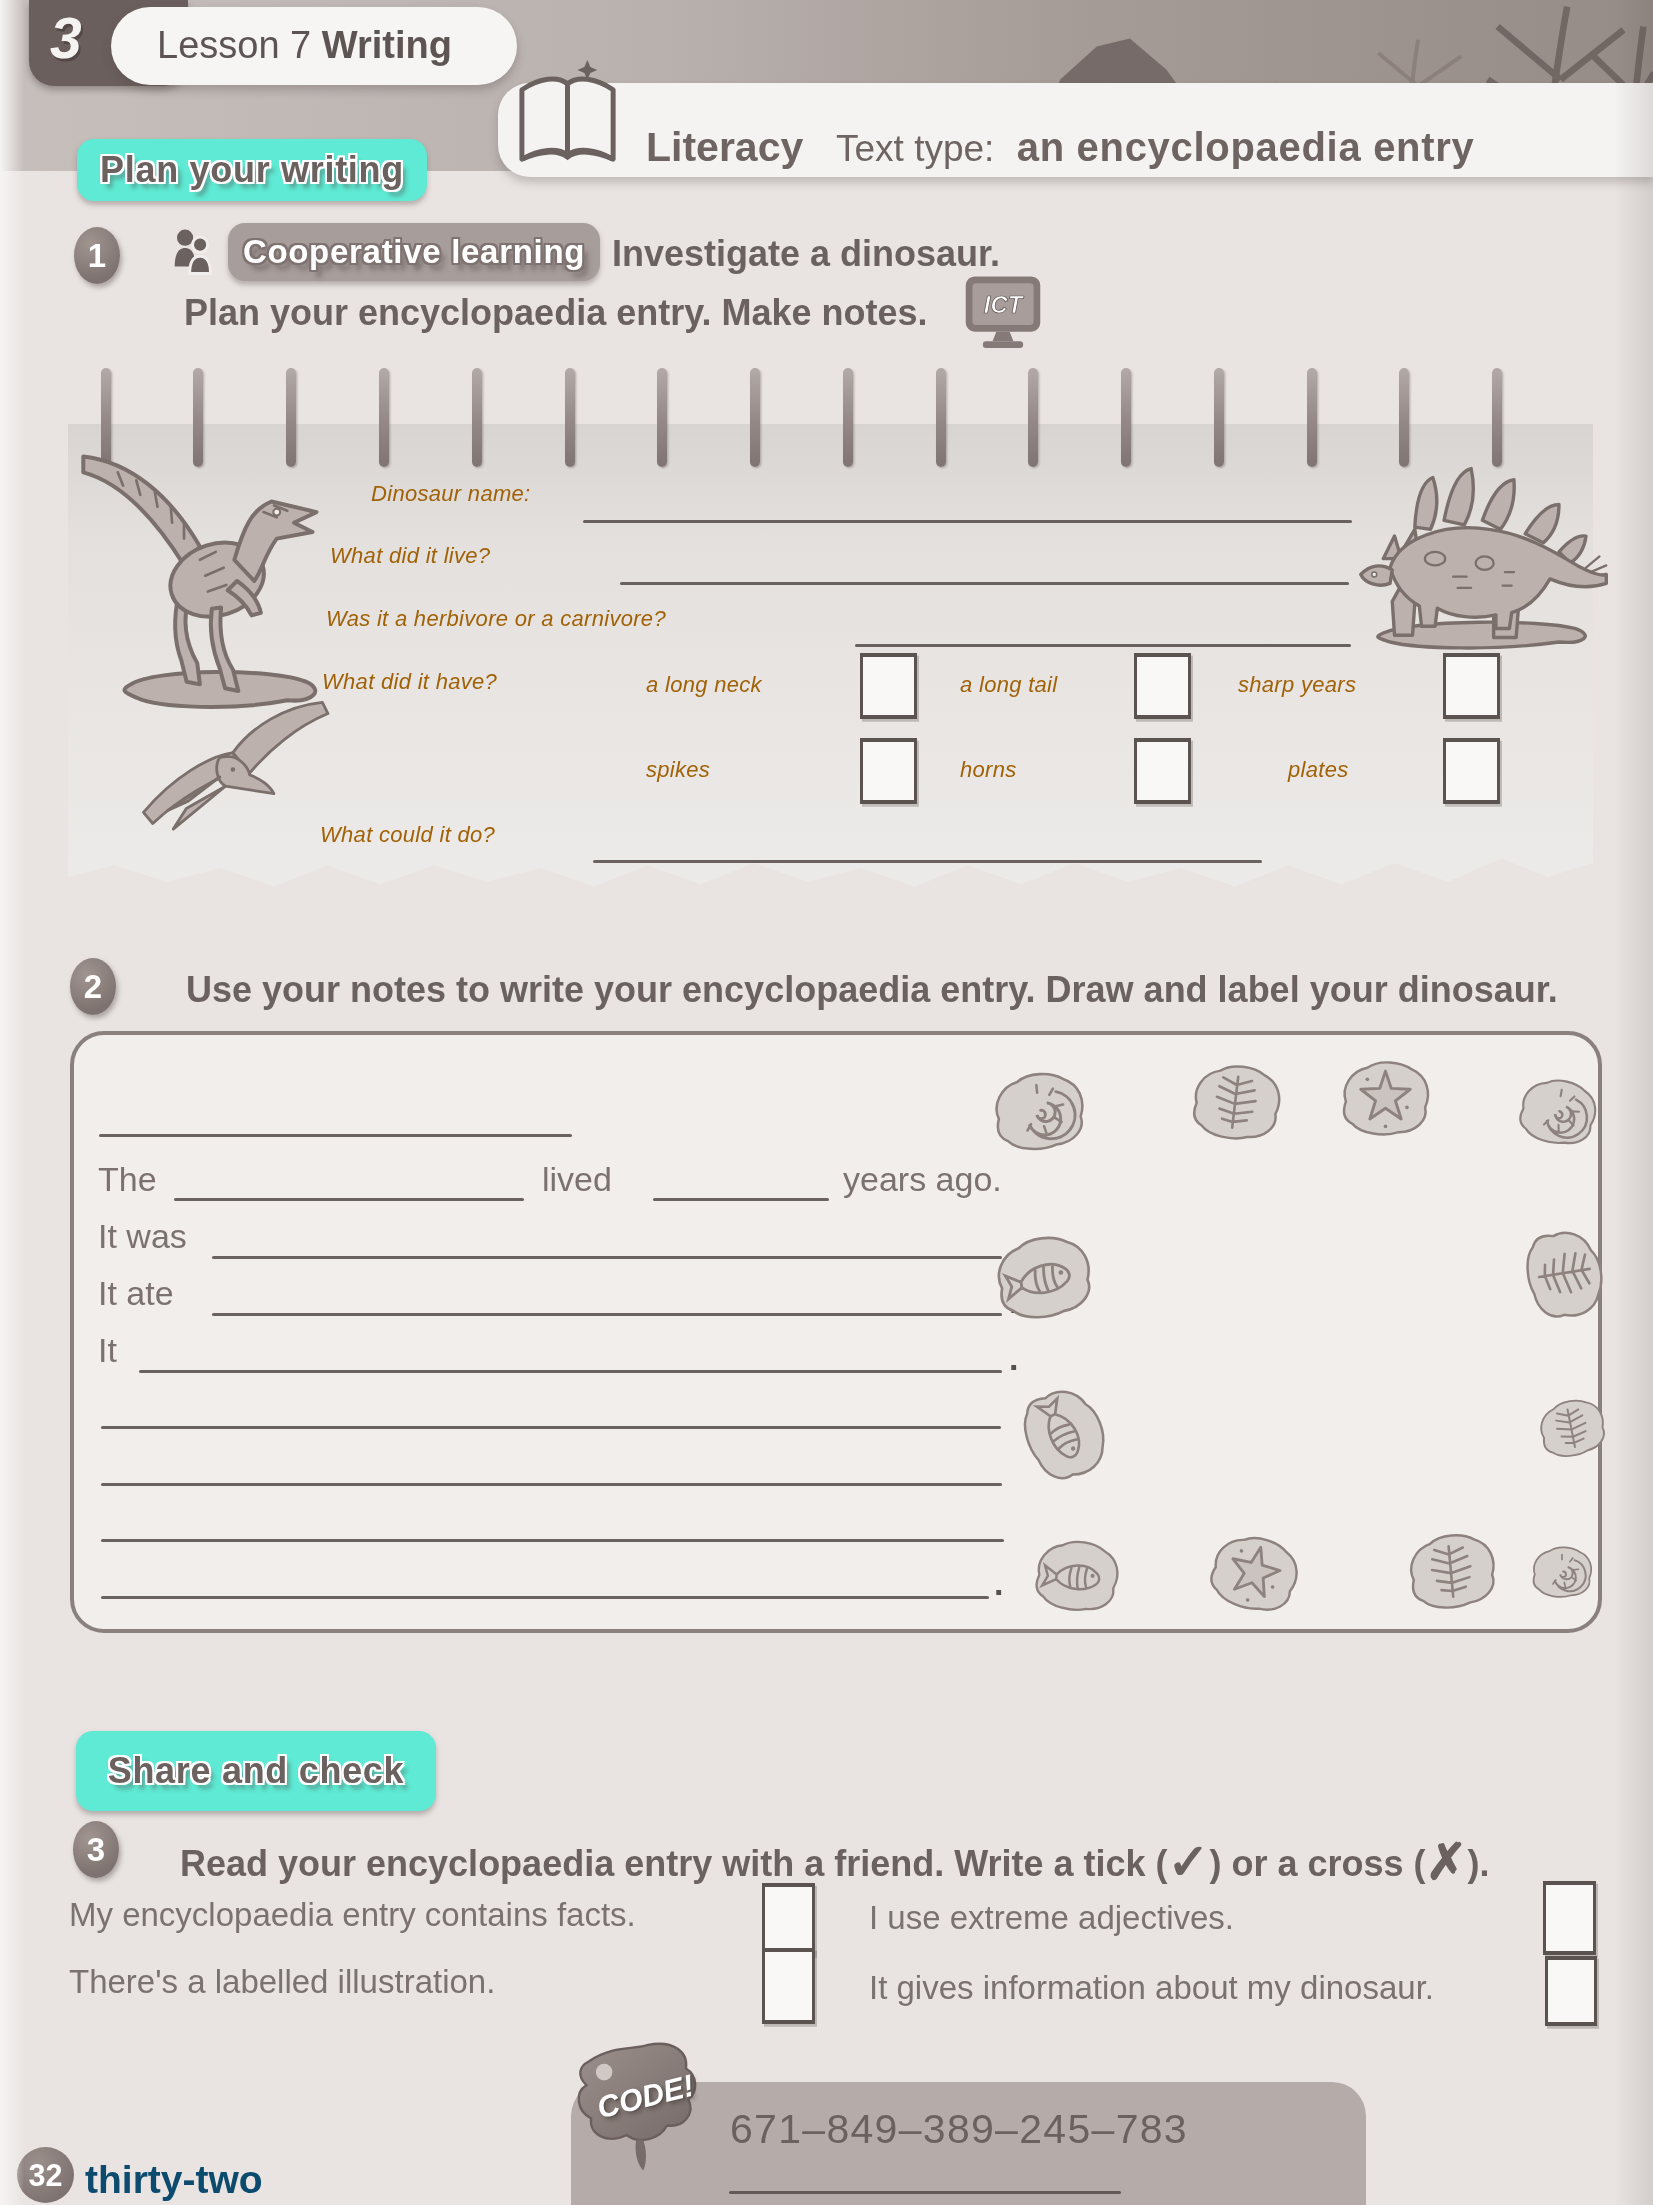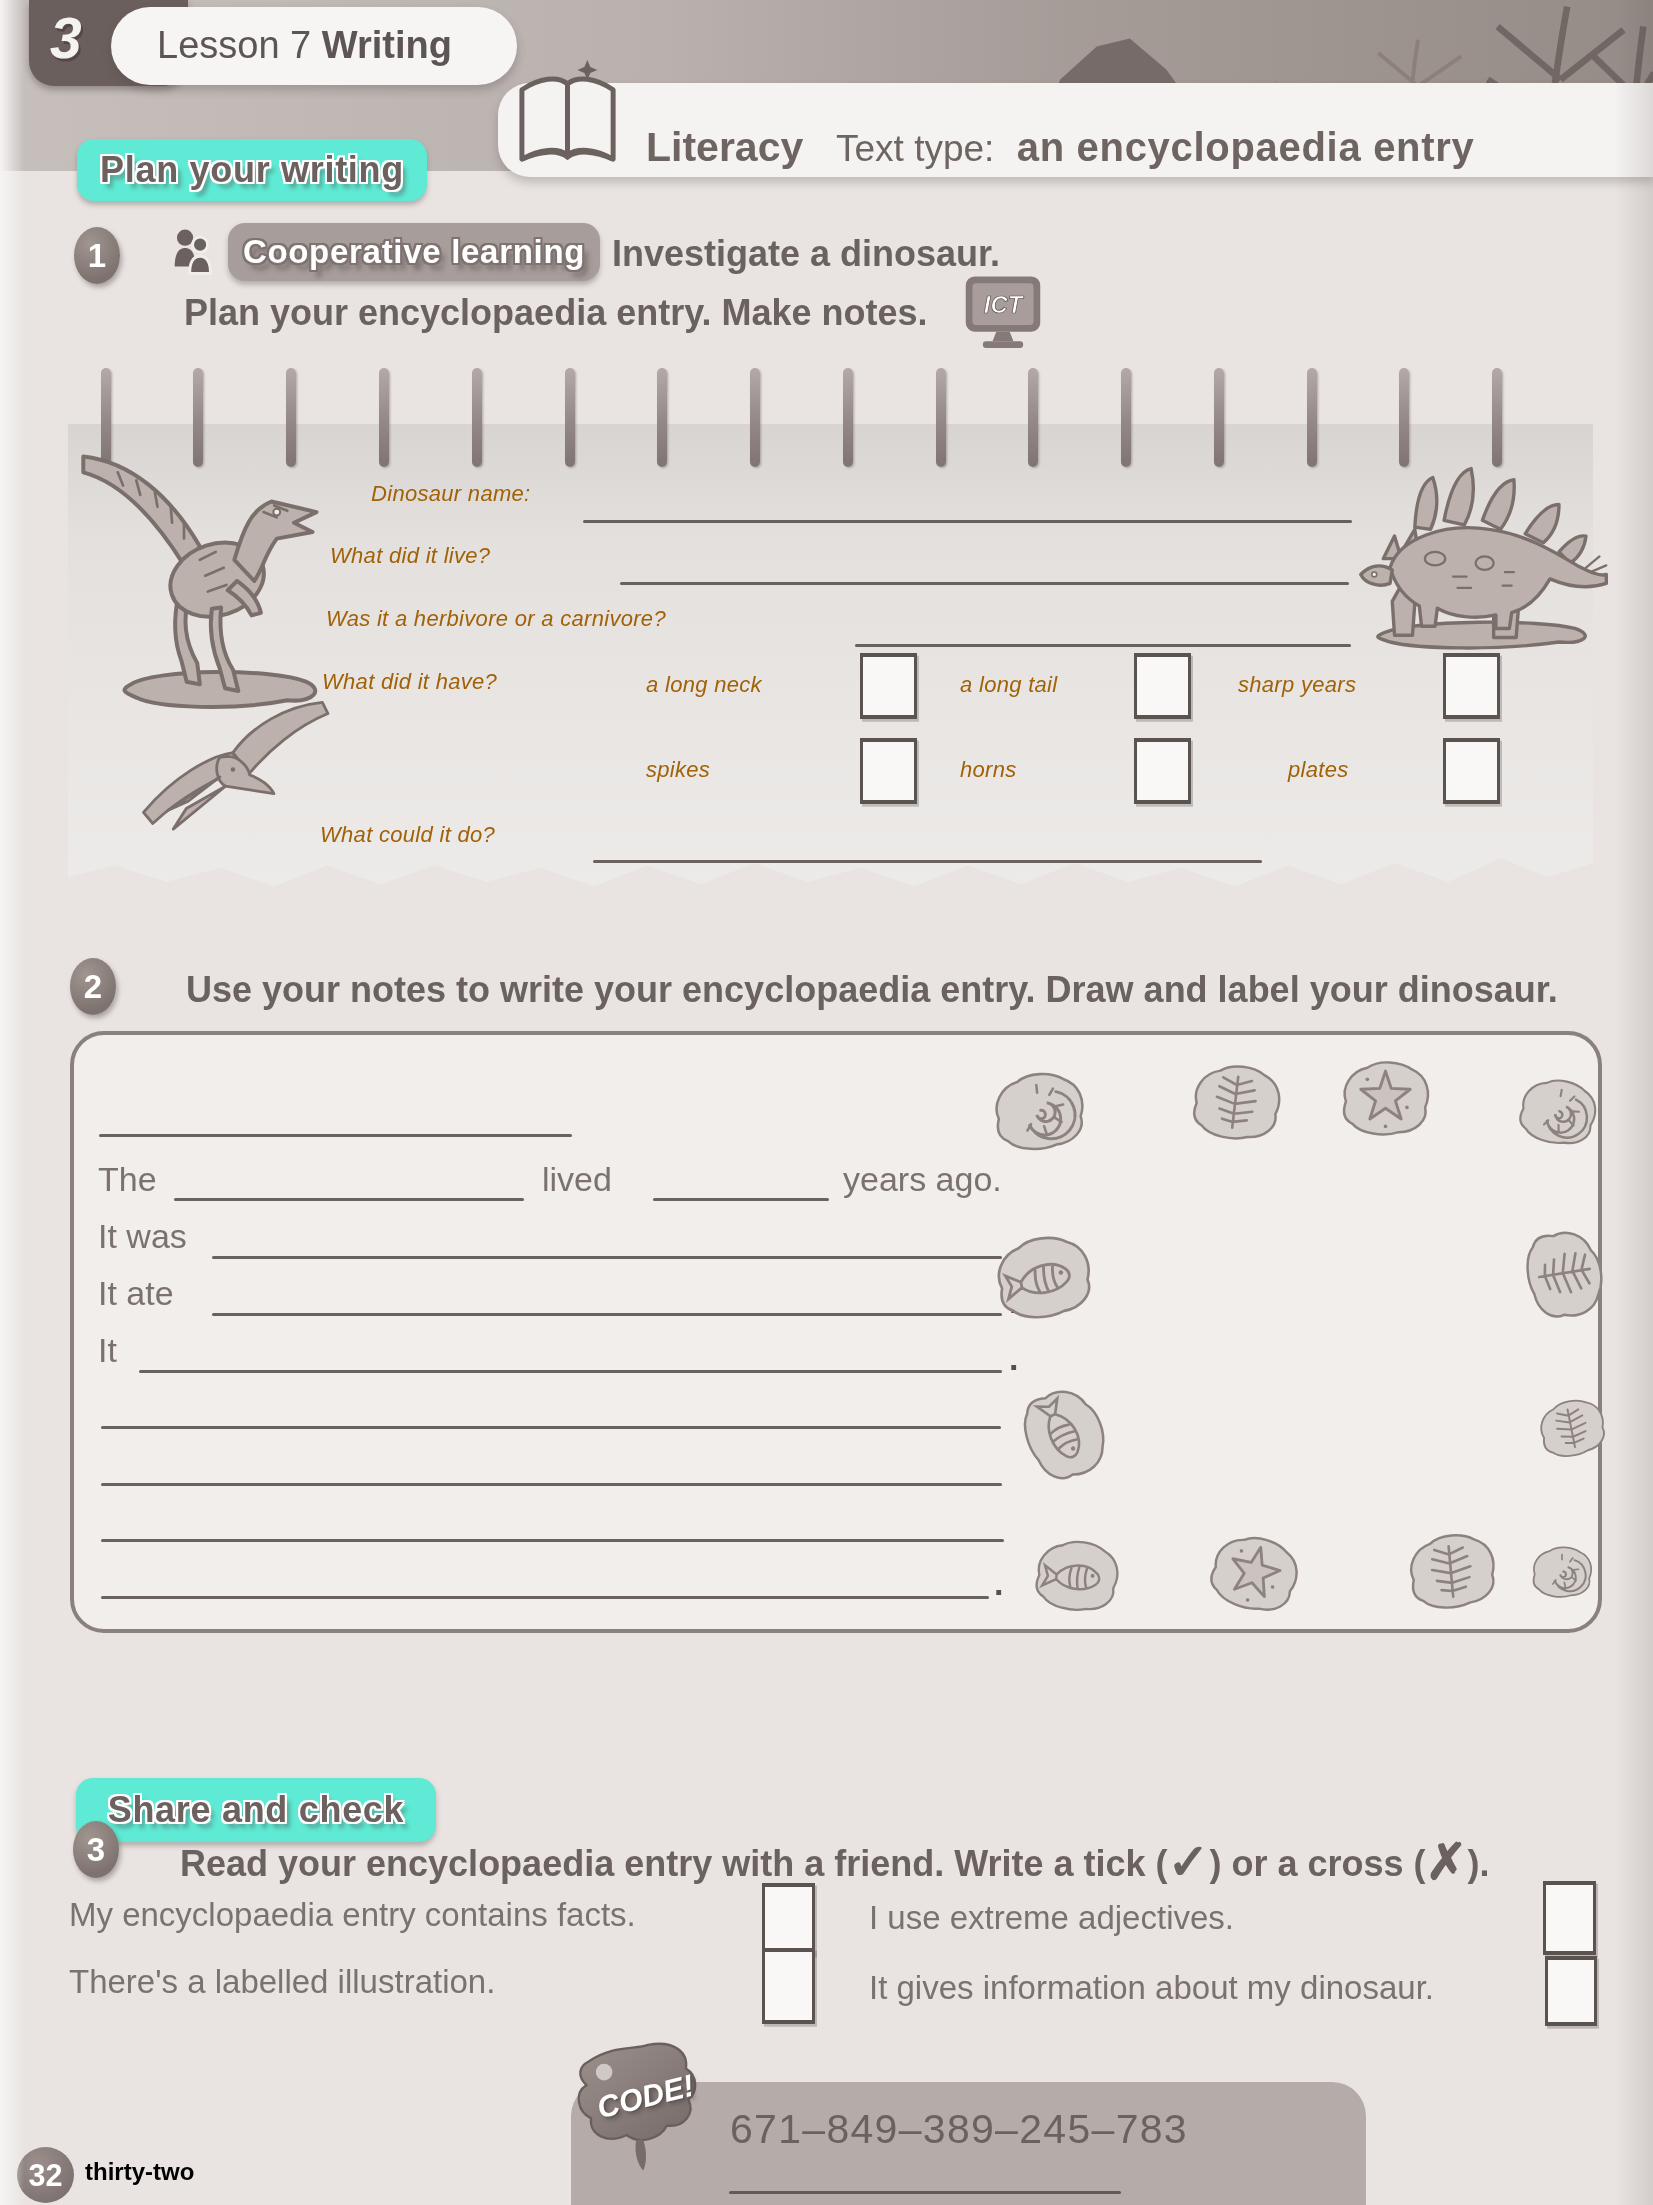--- a/index.html
+++ b/index.html
@@ -71,21 +71,21 @@
   .chk-label{position:absolute;font-size:33px;color:#7b726f;font-weight:500;white-space:nowrap;}
   .code-box{left:571px;top:2082px;width:795px;height:123px;background:#b5acaa;
     border-radius:34px 34px 0 0;}
   .code-text{left:730px;top:2106px;font-size:41px;color:#6b6260;font-weight:500;letter-spacing:1.3px;white-space:nowrap;}
   .code-badge-text{left:579px;top:2079px;width:133px;text-align:center;color:#fff;font-weight:800;
     font-style:italic;font-size:30.5px;transform:rotate(-14deg);
     text-shadow:1.3px 1.3px 0 #5f5552,2.7px 3.3px 4px rgba(60,52,50,.5);}
   .page-circle{left:17px;top:2147px;width:57px;height:56px;border-radius:50%;
     background:radial-gradient(circle at 35% 30%,#9b908c,#7d726f 75%);
     color:#fff;font-size:30.5px;font-weight:800;display:flex;align-items:center;justify-content:center;}
-  .page-word{left:85px;top:2158px;font-size:24px;font-weight:700;color:#000000;}
+  .page-word{left:85px;top:2158px;font-size:39px;font-weight:700;color:#0c4a6e;}
 
   .scan-edge-l{left:0;top:0;width:24px;height:2205px;
     background:linear-gradient(90deg,#f6f4f3,rgba(246,244,243,0));}
   .scan-edge-r{right:0;top:0;width:40px;height:2205px;
     background:linear-gradient(270deg,rgba(90,80,76,.16),rgba(90,80,76,0));}
   .tickmark{font-size:50px;font-weight:700;display:inline-block;transform:translateY(2.7px);}
 </style>
 </head>
 <body>
 
@@ -350,21 +350,21 @@
   <svg class="fossil" style="left:1205px;top:1532px;transform:rotate(14deg)" width="99" height="81" viewBox="0 0 120 100">
       <use href="#fz-star"></use>
     </svg>
   <svg class="fossil" style="left:1403px;top:1529px;transform:rotate(-8deg)" width="98" height="83" viewBox="0 0 120 100">
       <use href="#fz-fern"></use>
     </svg>
   <svg class="fossil" style="left:1528px;top:1528px" width="68" height="87" viewBox="0 0 120 100">
       <use href="#fz-ammonite"></use>
     </svg>
 
-  <div class="abs badge" style="left:76px;top:1778px;width:360px;height:64px">
+  <div class="abs badge" style="left:76px;top:1731px;width:360px;height:80px">
     <span class="bubble-dark">Share and check</span>
   </div>
 
   <div class="abs stepnum" style="left:73px;top:1821px">
     <span>3</span>
   </div>
   <div class="abs ink" style="left:180px;top:1830px;font-size:36px;white-space:nowrap">
     <span>Read your encyclopaedia entry with a friend. Write a tick (</span><span class="tickmark">✓</span><span>) or a cross (</span><span class="tickmark">✗</span><span>).</span>
   </div>
 

